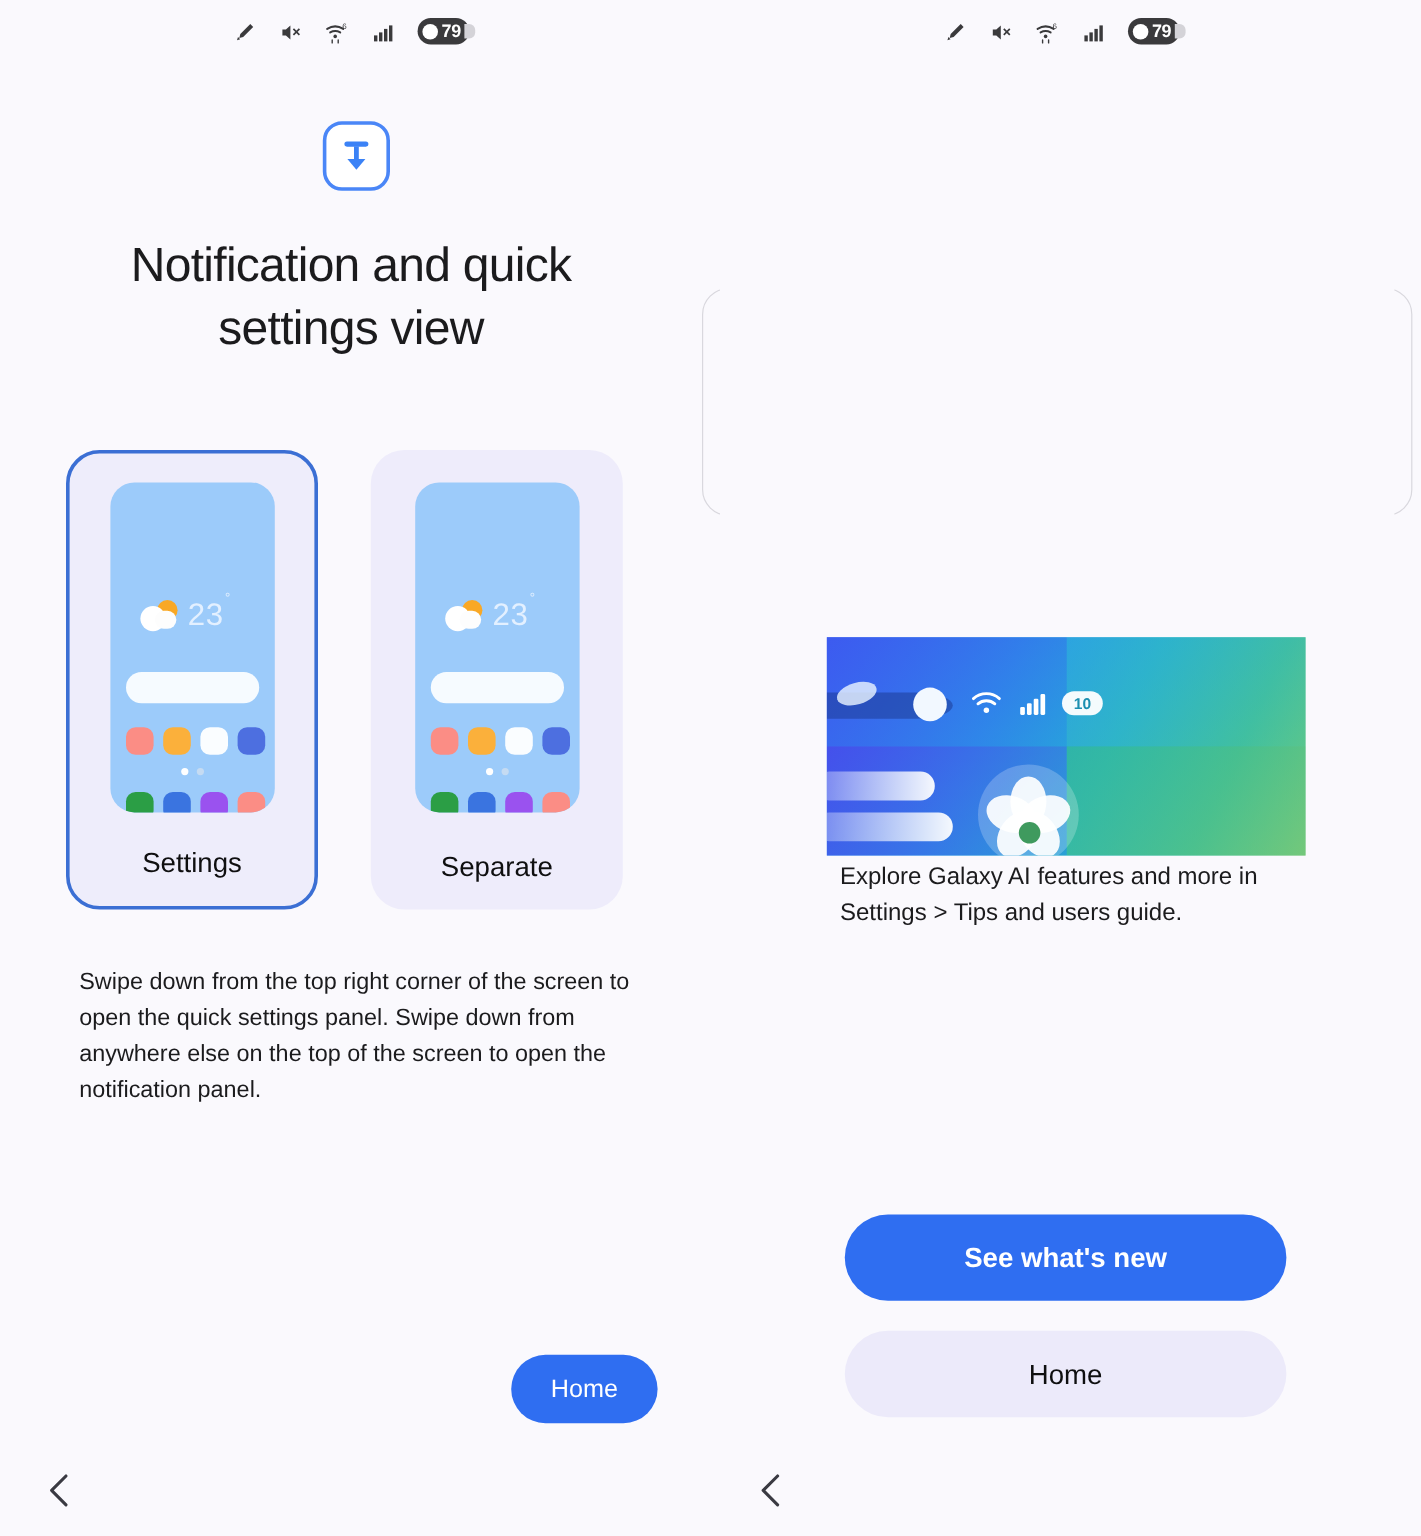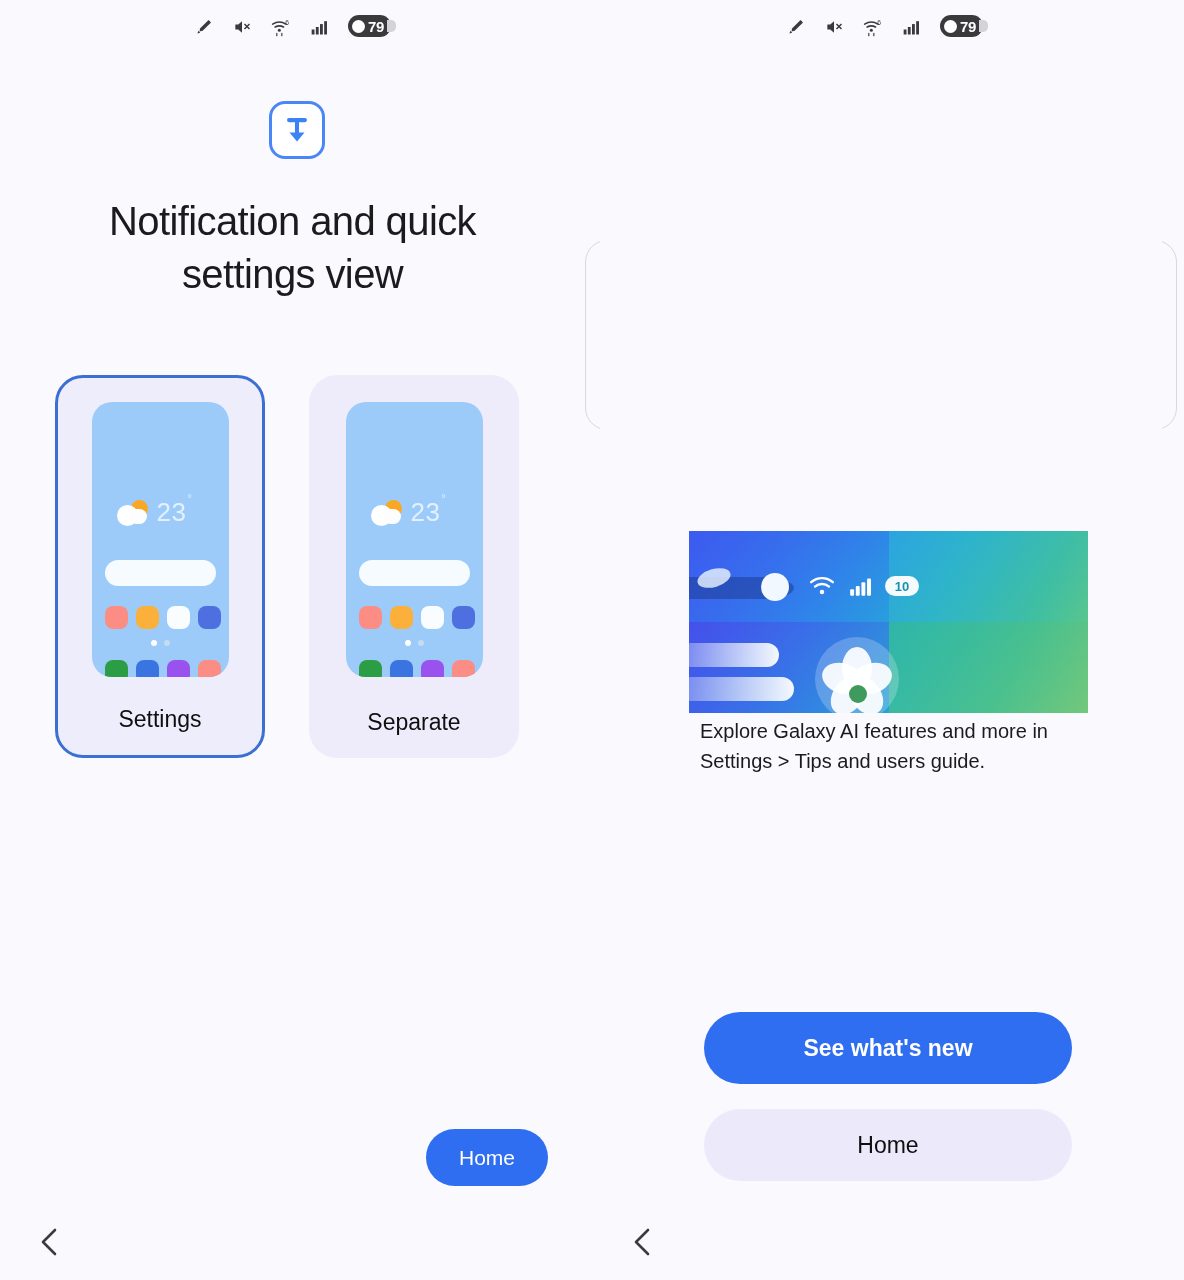--- a/index.html
+++ b/index.html
@@ -306,20 +306,21 @@
             <span class="tg" style="background:#3a74e0"></span>
             <span class="tg" style="background:#9a52ef"></span>
             <span class="tg" style="background:#fb8d85"></span>
           </div>
         </div>
         <div class="opt-label">Separate</div>
       </div>
 
     </div>
 
+    <div class="desc-left">Swipe down from the top right corner of the screen to open the quick settings panel. Swipe down from anywhere else on the top of the screen to open the notification panel.</div>
 
     <div class="btn btn-next">Home</div>
 
     <div class="nav-back nb-left">
       <svg width="26" height="32" viewBox="0 0 26 32">
         <path d="M18 4 L6 16 L18 28" stroke="#3a3a42" stroke-width="2.6" fill="none" stroke-linecap="round" stroke-linejoin="round"></path>
       </svg>
     </div>
   </div>
 

